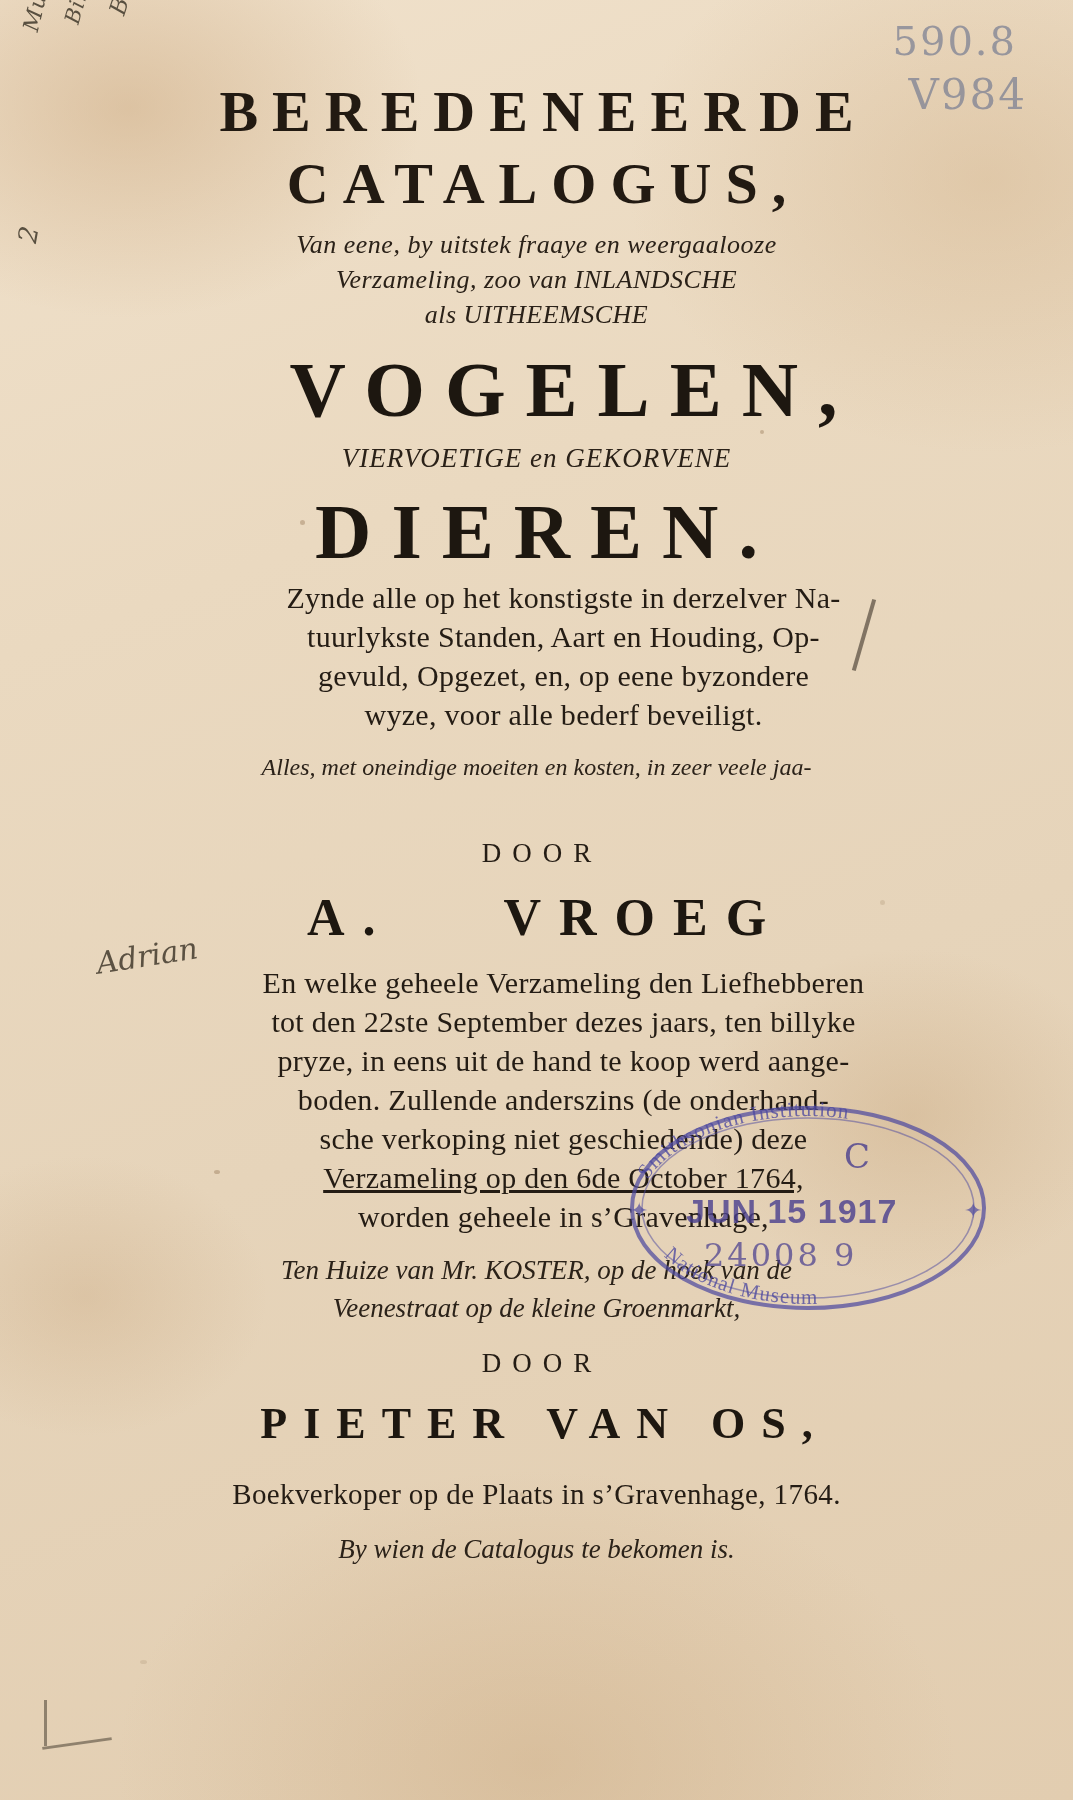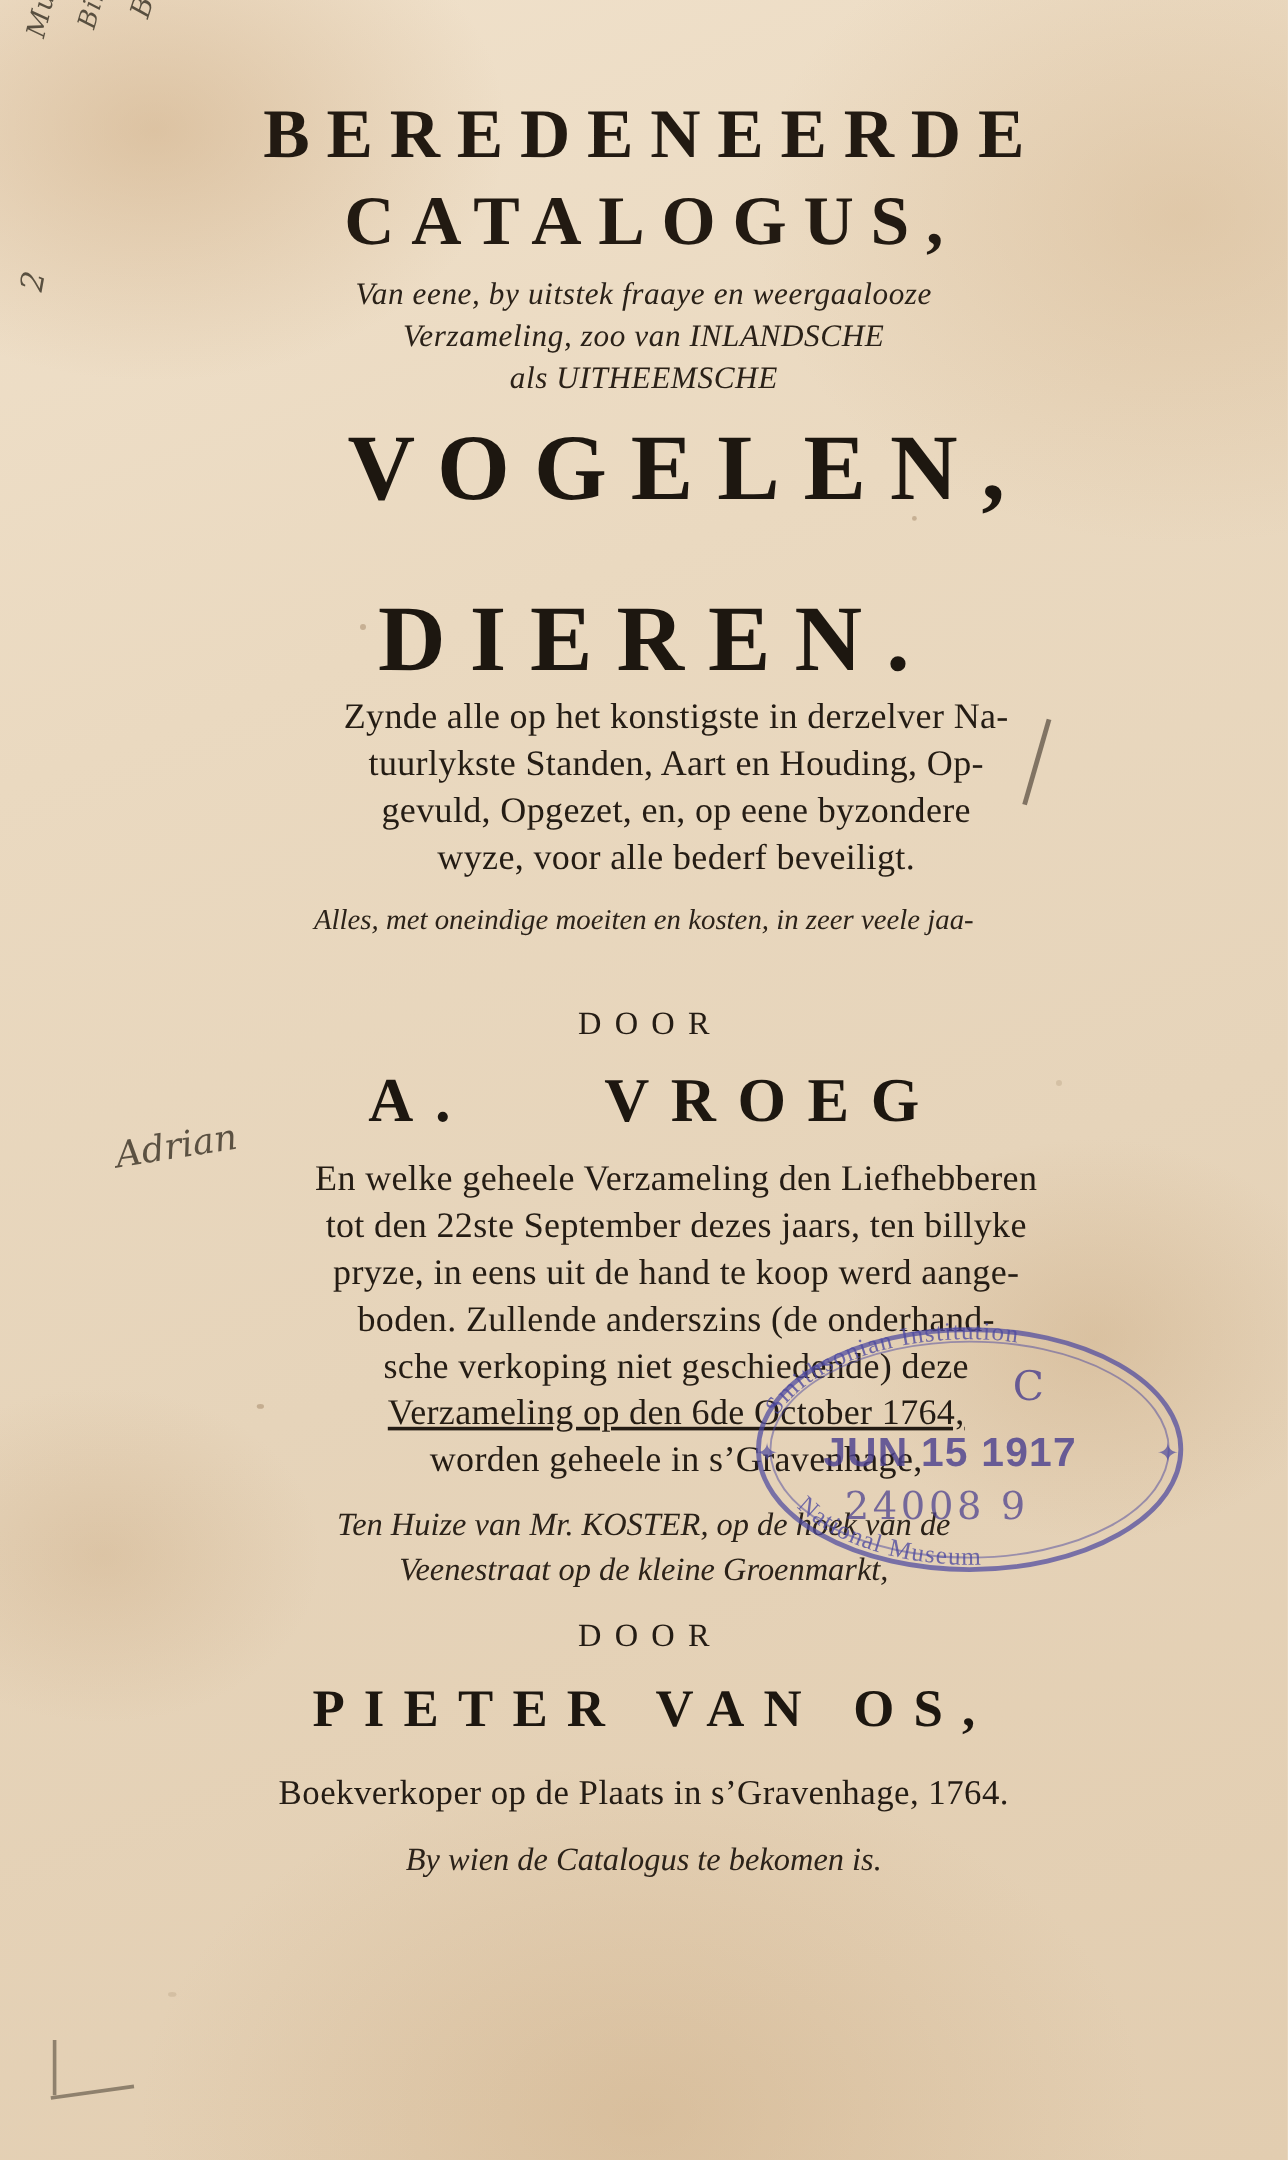--- a/index.html
+++ b/index.html
@@ -123,20 +123,21 @@
   <div class="blk tcenter caps-xl" style="top:78px;">BEREDENEERDE</div>
 
   <div class="blk tcenter caps-xl" style="top:150px;">CATALOGUS,</div>
 
   <div class="blk tcenter ital sub-ital" style="top:228px;">Van eene, by uitstek fraaye en weergaalooze</div>
   <div class="blk tcenter ital sub-ital" style="top:263px;">Verzameling, zoo van INLANDSCHE</div>
   <div class="blk tcenter ital sub-ital" style="top:298px;">als UITHEEMSCHE</div>
 
   <div class="blk tcenter caps-xxl" style="top:345px;padding-left:27px;">VOGELEN,</div>
 
+  <div class="blk tcenter ital mid-ital" style="top:443px;">VIERVOETIGE en GEKORVENE</div>
 
   <div class="blk tcenter caps-xxl" style="top:487px;">DIEREN.</div>
 
   <div class="blk tcenter body-rom" style="top:578px;">Zynde alle op het konstigste in derzelver Na-</div>
   <div class="blk tcenter body-rom" style="top:617px;">tuurlykste Standen, Aart en Houding, Op-</div>
   <div class="blk tcenter body-rom" style="top:656px;">gevuld, Opgezet, en, op eene byzondere</div>
   <div class="blk tcenter body-rom" style="top:695px;">wyze, voor alle bederf beveiligt.</div>
 
   <div class="blk tcenter body-ital-sm" style="top:752px;">Alles, met oneindige moeiten en kosten, in zeer veele jaa-</div>
 
@@ -169,20 +170,24 @@
   <div class="blk tcenter tiny-ital" style="top:1534px;font-size:27px;">By wien de Catalogus te bekomen is.</div>
 
   <div class="slash"></div>
 
   <div class="hand hand-left1">Mus. Cur. d'78</div>
   <div class="hand hand-left2">Bib. Richmond</div>
   <div class="hand hand-left3">Bds</div>
   <div class="hand hand-num">2</div>
   <div class="hand hand-adrian">Adrian</div>
 
+  <div class="callnum">
+    <div class="l1">590.8</div>
+    <div class="l2">V984</div>
+  </div>
 
   <div class="pen-mark" style="left:42px;top:1742px;width:70px;height:3px;transform:rotate(-8deg);"></div>
   <div class="pen-mark" style="left:44px;top:1700px;width:3px;height:46px;"></div>
 
   <div class="stamp">
     <svg width="392" height="216" viewBox="0 0 392 216" aria-hidden="true">
       <defs>
         <path id="arcTop" d="M 26,112 A 170,96 0 0 1 366,112"></path>
         <path id="arcBot" d="M 32,112 A 164,92 0 0 0 360,112"></path>
       </defs>

